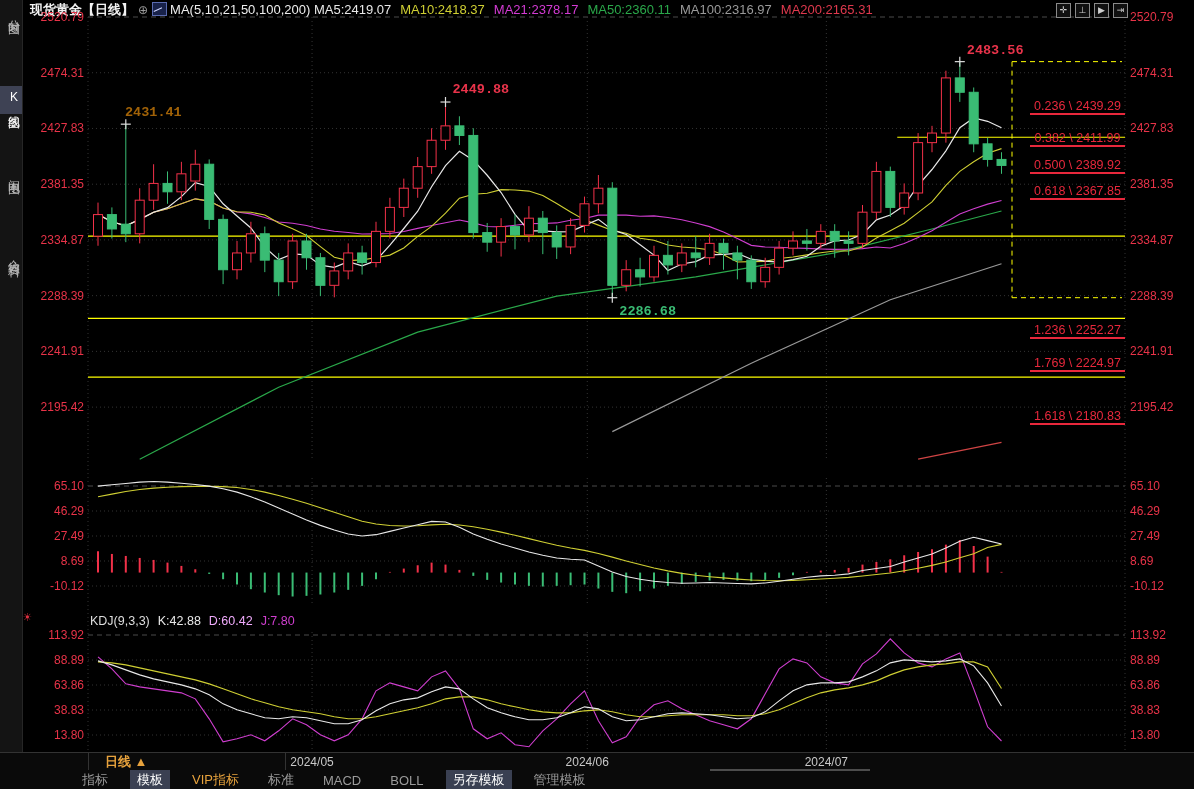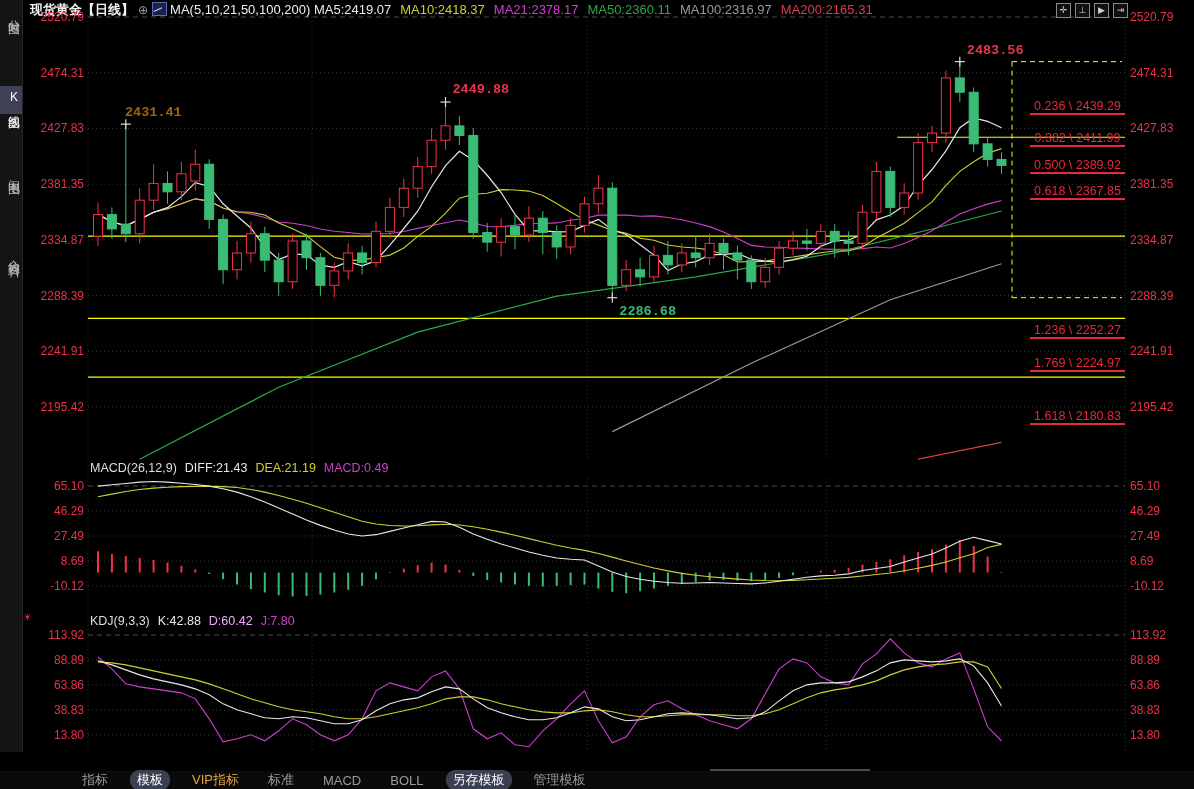--- a/index.html
+++ b/index.html
@@ -33,21 +33,21 @@
        text-align:center;border-bottom:2px solid #e8283c;padding-bottom:0px;line-height:14px;}
   
   .ann{position:absolute;font-size:13.5px;font-weight:bold;white-space:nowrap;font-family:Liberation Mono, monospace;}
   
   #axisrow{position:absolute;left:0;top:752px;width:1194px;height:18px;background:#0a0a0a;border-top:1px solid #333;border-bottom:1px solid #333;}
   #period{position:absolute;left:88px;top:0;width:180px;height:17px;border-left:1px solid #333;border-right:1px solid #333;
           color:#e8a33d;font-weight:bold;font-size:13px;line-height:17px;padding-left:16px;cursor:pointer;}
   .xdate{position:absolute;top:2px;font-size:12px;color:#c9c9c9;transform:translateX(-50%);}
   #toolbar{position:absolute;left:0;top:771px;width:1194px;height:18px;background:#0a0a0a;display:flex;align-items:center;padding-left:75px;gap:15px;}
   .tbi{font-size:13px;color:#9b9b9b;padding:1px 7px;cursor:pointer;white-space:nowrap;text-align:center;}
-  .tbi.hl{background:#3a4052;color:#fff;border-radius:9px;}
+  .tbi.hl{background:#3a4052;color:#fff;}
   .tbi.vip{color:#e8a33d;}
   #scrollline{position:absolute;left:710px;top:769px;width:160px;height:2px;background:#4d4d4d;}
   #alarm{position:absolute;left:21px;top:611px;width:13px;height:13px;font-size:11px;color:#e03040;line-height:13px;text-align:center;}
 </style>
 </head>
 <body>
 
 <div id="stage">
   <svg id="plot" width="1194" height="789">
       <line x1="88" y1="17" x2="1125" y2="17" stroke="#4a4a4a" stroke-width="1" stroke-dasharray="5,4"></line>
@@ -369,24 +369,31 @@
       <div class="ax l" style="top:729px">13.80</div>
       <div class="ax r" style="top:729px">13.80</div>
     </div>
   <div id="annotations">
       <div class="ann" style="left:125px;top:105.16754302925999px;color:#a16207">2431.41</div>
       <div class="ann" style="left:452.5px;top:82px;color:#e8334a">2449.88</div>
       <div class="ann" style="left:966.8000000000001px;top:42.63915447504303px;color:#e8334a">2483.56</div>
       <div class="ann" style="left:619.3000000000001px;top:303.7003076592083px;color:#3abc74">2286.68</div>
     </div>
 
-  <div class="phdr" id="macdhdr" style="top:461px"><span style="color: rgb(221, 221, 221);">MACD(26,12,9)</span><span style="color: rgb(232, 232, 232);">DIFF:21.43</span><span style="color: rgb(207, 207, 51);">DEA:21.19</span><span style="color: rgb(207, 62, 207);">MACD:0.49</span></div>
   <div class="phdr" id="kdjhdr" style="top:614px"><span style="color: rgb(221, 221, 221);">KDJ(9,3,3)</span><span style="color: rgb(232, 232, 232);">K:42.88</span><span style="color: #f0abfc;">D:60.42</span><span style="color: rgb(207, 62, 207);">J:7.80</span></div>
   <div id="alarm">☀</div>
 
+  <div id="axisrow">
+    <div id="period">日线 ▲</div>
+    <div id="dates">
+        <div class="xdate" style="left:312.06px">2024/05</div>
+        <div class="xdate" style="left:587.28px">2024/06</div>
+        <div class="xdate" style="left:826.36px">2024/07</div>
+      </div>
+  </div>
   <div id="scrollline"></div>
   <div id="toolbar">
       <div class="tbi">指标</div>
       <div class="tbi hl">模板</div>
       <div class="tbi vip">VIP指标</div>
       <div class="tbi">标准</div>
       <div class="tbi">MACD</div>
       <div class="tbi">BOLL</div>
       <div class="tbi hl">另存模板</div>
       <div class="tbi">管理模板</div>

